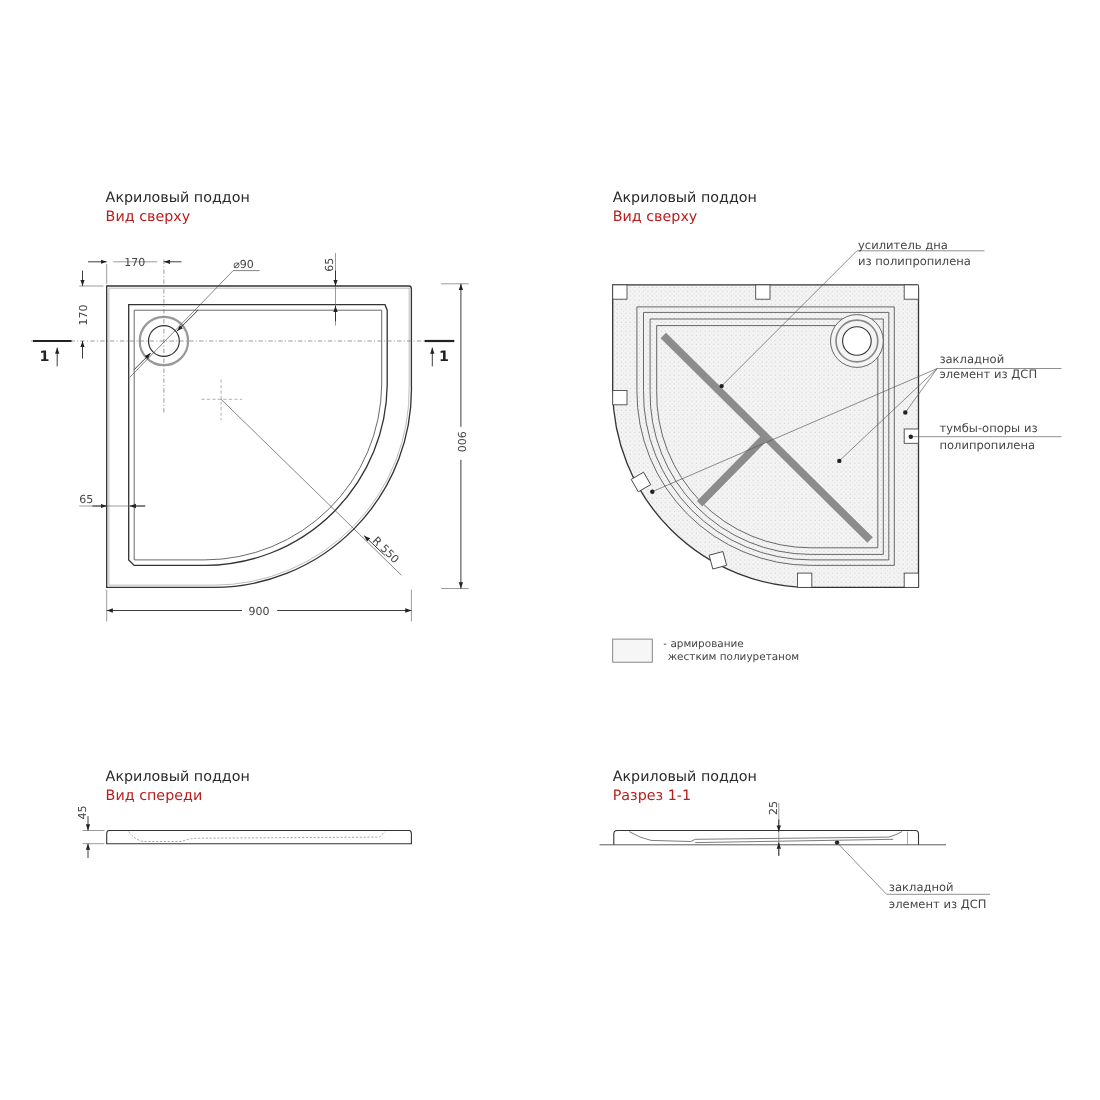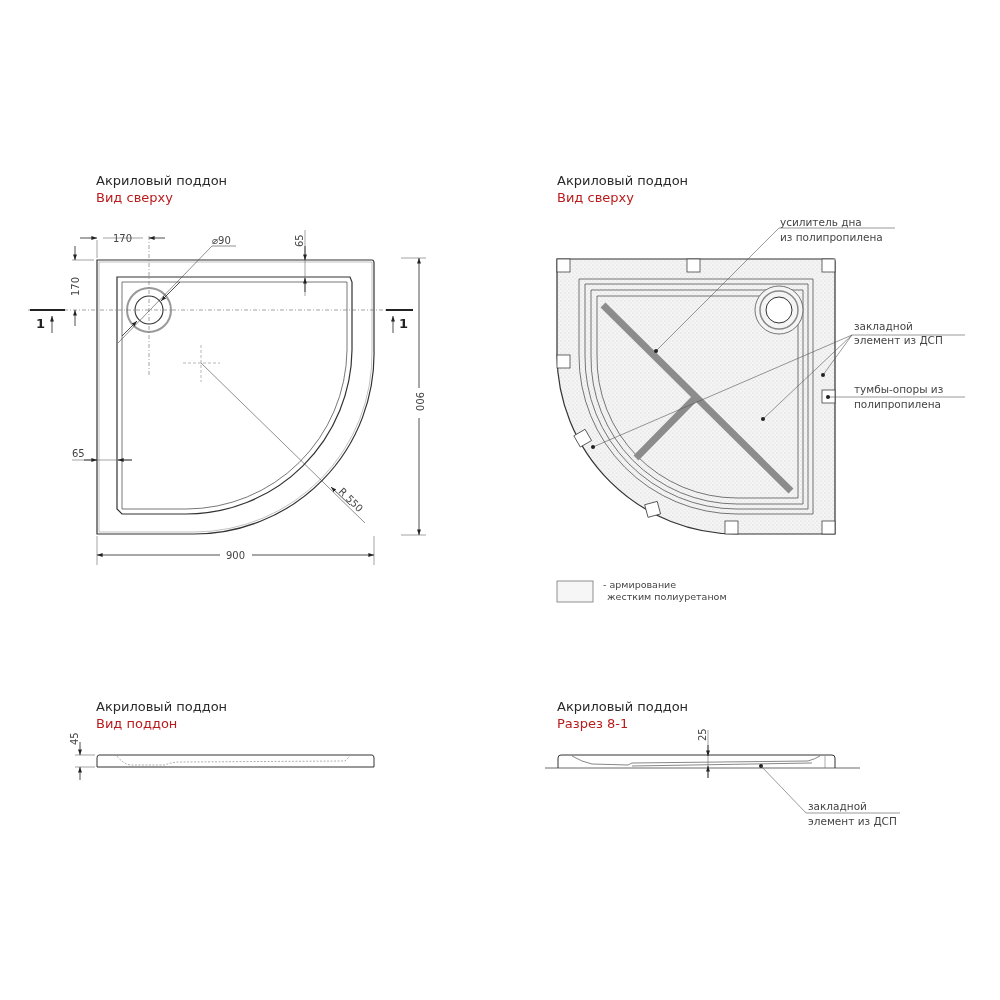--- a/index.html
+++ b/index.html
@@ -19,25 +19,25 @@
 <div class="title" style="left:96px;top:172px;">
   <span class="t1">Акриловый поддон</span>
   <span class="t2">Вид сверху</span>
 </div>
 <div class="title" style="left:557px;top:172px;">
   <span class="t1">Акриловый поддон</span>
   <span class="t2">Вид сверху</span>
 </div>
 <div class="title" style="left:96px;top:698px;">
   <span class="t1">Акриловый поддон</span>
-  <span class="t2">Вид поддон</span>
+  <span class="t2">Вид спереди</span>
 </div>
 <div class="title" style="left:557px;top:698px;">
   <span class="t1">Акриловый поддон</span>
-  <span class="t2">Разрез 8-1</span>
+  <span class="t2">Разрез 1-1</span>
 </div>
 
 <svg width="1000" height="1000" viewBox="0 0 1000 1000">
   <defs>
     <pattern id="dots" width="4" height="4" patternUnits="userSpaceOnUse">
       <rect width="4" height="4" fill="#f4f4f4"></rect>
       <circle cx="1" cy="1" r="0.6" fill="#cfcfcf"></circle>
       <circle cx="3" cy="3" r="0.5" fill="#d8d8d8"></circle>
     </pattern>
     <marker id="arr" viewBox="0 0 10 10" refX="10" refY="5" markerWidth="7" markerHeight="7" orient="auto-start-reverse">

